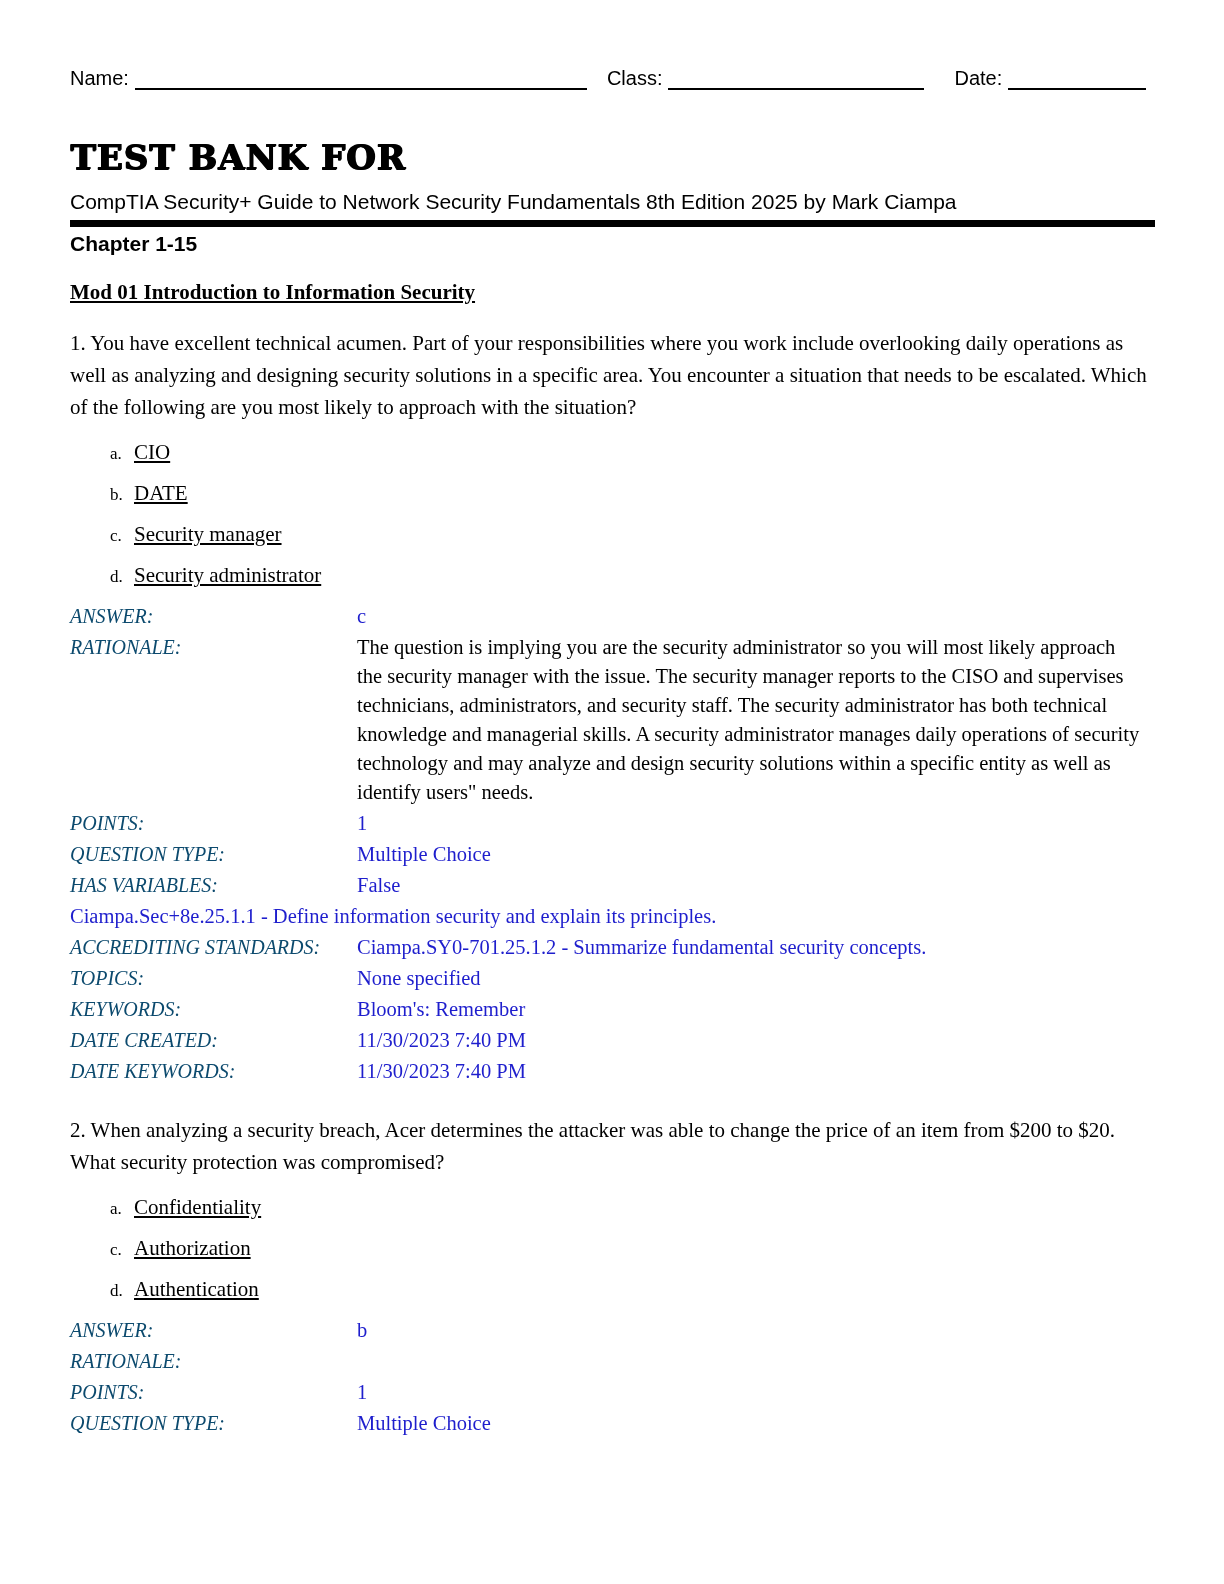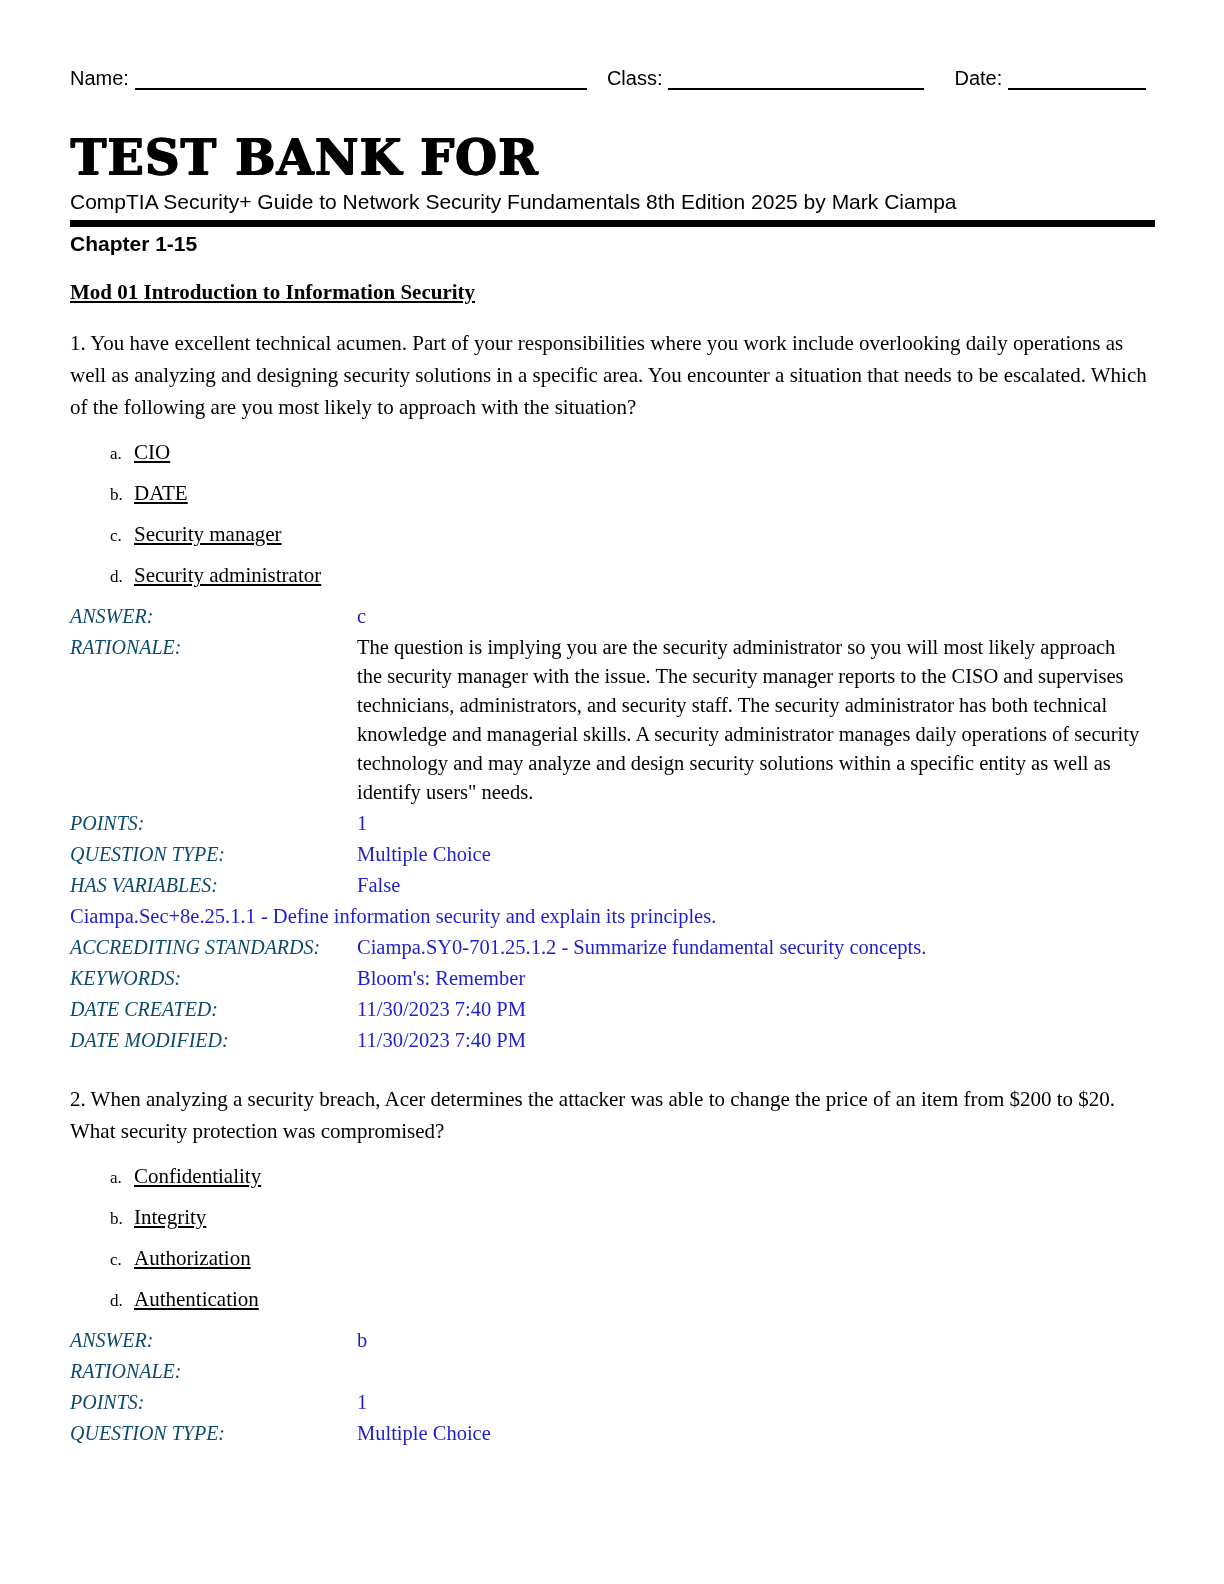--- a/index.html
+++ b/index.html
@@ -34,21 +34,21 @@
   }
   .blank-name  { width: 452px; margin-right: 20px; }
   .blank-class { width: 256px; margin-right: 30px; }
   .blank-date  { width: 138px; }
 
   
   .doc-title {
     margin-top: 44px;
     font-family: "DejaVu Serif", serif;
     font-weight: bold;
-    font-size: 48px;
+    font-size: 34px;
     line-height: 46px;
     letter-spacing: 1px;
     text-shadow: 1.4px 0 0 #000, 0 0.7px 0 #000, 0.7px 0.7px 0 #000;
   }
   .doc-subtitle {
     margin-top: 9px;
     font-family: "Liberation Sans", sans-serif;
     font-size: 21px;
     line-height: 26px;
   }
@@ -182,45 +182,46 @@
         <div class="meta-value">False</div>
       </div>
       <div class="meta-row">
         <div class="meta-value">Ciampa.Sec+8e.25.1.1 - Define information security and explain its principles.</div>
       </div>
       <div class="meta-row">
         <div class="meta-label">ACCREDITING STANDARDS:</div>
         <div class="meta-value">Ciampa.SY0-701.25.1.2 - Summarize fundamental security concepts.</div>
       </div>
       <div class="meta-row">
+        <div class="meta-label">TOPICS:</div>
+        <div class="meta-value">None specified</div>
+      </div>
+      <div class="meta-row">
         <div class="meta-label">KEYWORDS:</div>
         <div class="meta-value">Bloom's: Remember</div>
       </div>
       <div class="meta-row">
         <div class="meta-label">DATE CREATED:</div>
         <div class="meta-value">11/30/2023 7:40 PM</div>
       </div>
       <div class="meta-row">
-        <div class="meta-label">DATE MODIFIED:</div>
+        <div class="meta-label">DATE KEYWORDS:</div>
         <div class="meta-value">11/30/2023 7:40 PM</div>
       </div>
     </div>
   </div>
 
   <div class="q2-block">
     <div class="question-text">2. When analyzing a security breach, Acer determines the attacker was able to change the price of an item from $200 to $20. What security protection was compromised?</div>
 
     <div class="options">
       <div class="option">
         <span class="opt-letter">a.</span><span>Confidentiality</span>
       </div>
       <div class="option">
-        <span class="opt-letter">b.</span><span>Integrity</span>
-      </div>
-      <div class="option">
         <span class="opt-letter">c.</span><span>Authorization</span>
       </div>
       <div class="option">
         <span class="opt-letter">d.</span><span>Authentication</span>
       </div>
     </div>
 
     <div class="meta">
       <div class="meta-row">
         <div class="meta-label">ANSWER:</div>

